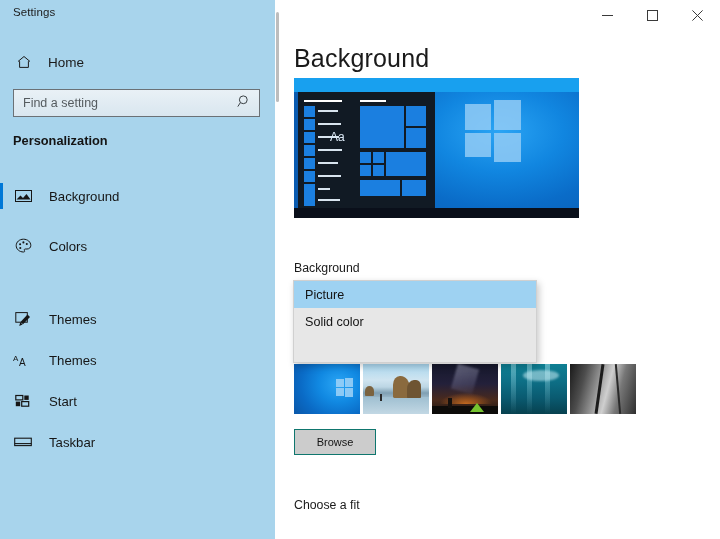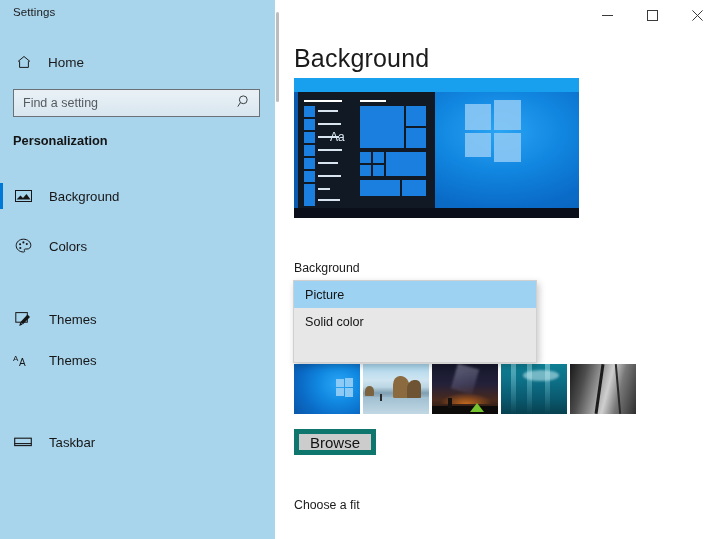--- a/index.html
+++ b/index.html
@@ -163,22 +163,22 @@
   .t4 { background: linear-gradient(to bottom, #0e7f93 0%, #0d6f86 35%, #0a5a70 68%, #07414f 100%); }
   .t4 .ray { position:absolute; top:0; width:5px; height:100%; background: linear-gradient(to bottom, rgba(180,240,250,.45), rgba(180,240,250,0)); }
   .t4 .wave { position:absolute; left:22px; top:6px; width:36px; height:11px; background: rgba(220,250,255,.5); border-radius: 50%; filter: blur(1px); }
 
   .t5 { background: linear-gradient(105deg, #1a1a1a 0%, #4d4d4d 22%, #8f8f8f 40%, #cfcfcf 56%, #777 72%, #2e2e2e 100%); }
   .t5 .crack { position:absolute; left:28px; top:0; width:3px; height:100%; background:#1c1c1c; transform: rotate(8deg); }
   .t5 .crack2 { position:absolute; left:47px; top:0; width:2px; height:100%; background:#2a2a2a; transform: rotate(-5deg); }
 
   #browse-button {
     position: absolute; left: 14px; top: 429px; width: 82px; height: 26px;
-    background: #cccccc; border: 5px solid #0f766e;
-    font-family: "Liberation Sans", sans-serif; font-size: 15px; color: #131313;
+    background: #cccccc; border: 1px solid #0f766e;
+    font-family: "Liberation Sans", sans-serif; font-size: 11px; color: #131313;
     display: flex; align-items: center; justify-content: center;
   }
 
   #fit-select {
     position: absolute; left: 14px; top: 503px; width: 244px; height: 27px;
     background: #fff; border: 1px solid #b3b3b3;
     display: flex; align-items: center;
   }
   #fit-select .val { font-size: 12.5px; color: #141414; padding-left: 11px; }
   #fit-select .chev { position: absolute; right: 10px; top: 8px; }
@@ -256,20 +256,32 @@
 
       <span class="nav-icon">
         <svg width="20" height="15" viewBox="0 0 20 15">
           <text x="0" y="8" font-family="Liberation Sans, sans-serif" font-size="8" fill="#161616">A</text>
           <text x="6" y="12.5" font-family="Liberation Sans, sans-serif" font-size="10" fill="#161616">A</text>
         </svg>
       </span>
       <span class="nav-label">Themes</span>
     </div>
 
+    <div class="nav-item" style="top:385px">
+
+      <span class="nav-icon">
+        <svg width="17" height="14" viewBox="0 0 17 14">
+          <rect x="0.8" y="1.5" width="7" height="4.4" fill="none" stroke="#161616" stroke-width="1.2"></rect>
+          <rect x="9.3" y="1.5" width="4.4" height="4.4" fill="#161616"></rect>
+          <rect x="0.8" y="7.6" width="4.4" height="4.6" fill="#161616"></rect>
+          <rect x="6.7" y="7.6" width="7" height="4.6" fill="none" stroke="#161616" stroke-width="1.2"></rect>
+        </svg>
+      </span>
+      <span class="nav-label">Start</span>
+    </div>
 
     <div class="nav-item" style="top:426px">
 
       <span class="nav-icon">
         <svg width="18" height="12" viewBox="0 0 18 12">
           <rect x="0.7" y="2.2" width="16.6" height="7.4" fill="none" stroke="#161616" stroke-width="1.1"></rect>
           <line x1="0.7" y1="7.6" x2="17.3" y2="7.6" stroke="#161616" stroke-width="1.1"></line>
         </svg>
       </span>
       <span class="nav-label">Taskbar</span>

